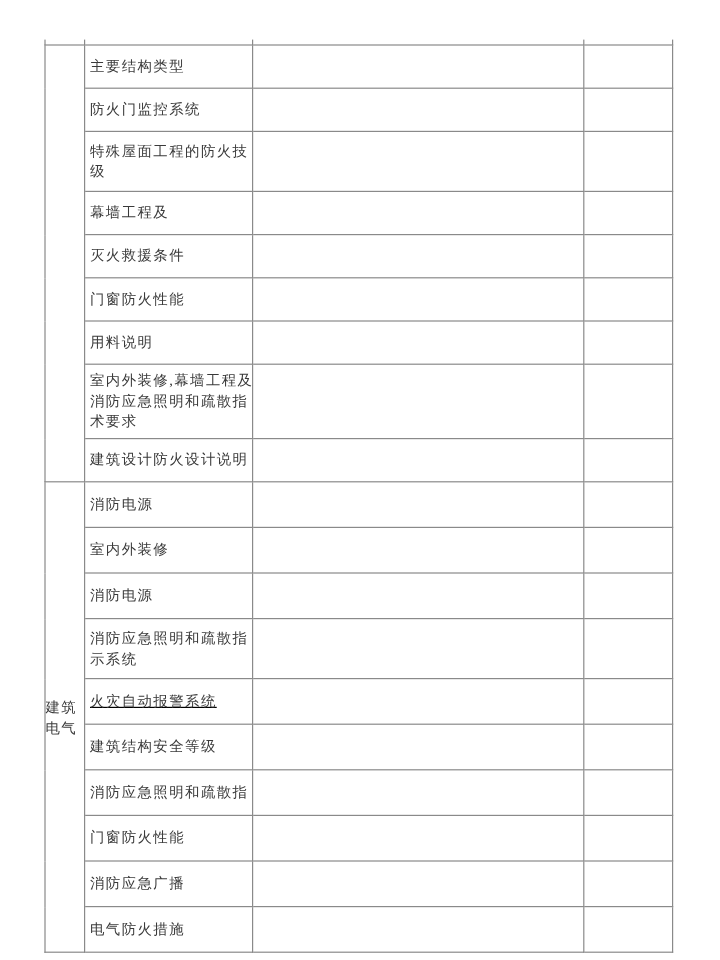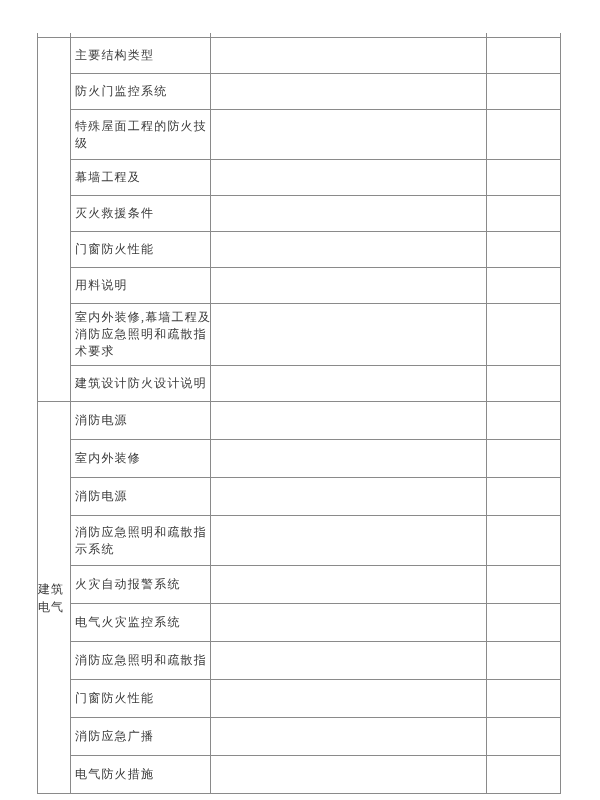--- a/index.html
+++ b/index.html
@@ -115,27 +115,27 @@
           <td class="label">消防电源</td>
           <td class="value"></td>
           <td class="remark"></td>
         </tr>
         <tr style="height: 50px;">
           <td class="label">消防应急照明和疏散指
 示系统</td>
           <td class="value"></td>
           <td class="remark"></td>
         </tr>
-        <tr style="height: 38px;">
+        <tr style="height: 38px; text-decoration: underline;">
           <td class="label">火灾自动报警系统</td>
           <td class="value"></td>
           <td class="remark"></td>
         </tr>
         <tr style="height: 38px;">
-          <td class="label">电气火灾监控系统</td>
+          <td class="label">建筑结构安全等级</td>
           <td class="value"></td>
           <td class="remark"></td>
         </tr>
         <tr style="height: 38px;">
           <td class="label">消防应急照明和疏散指</td>
           <td class="value"></td>
           <td class="remark"></td>
         </tr>
         <tr style="height: 38px;">
           <td class="label">门窗防火性能</td>

